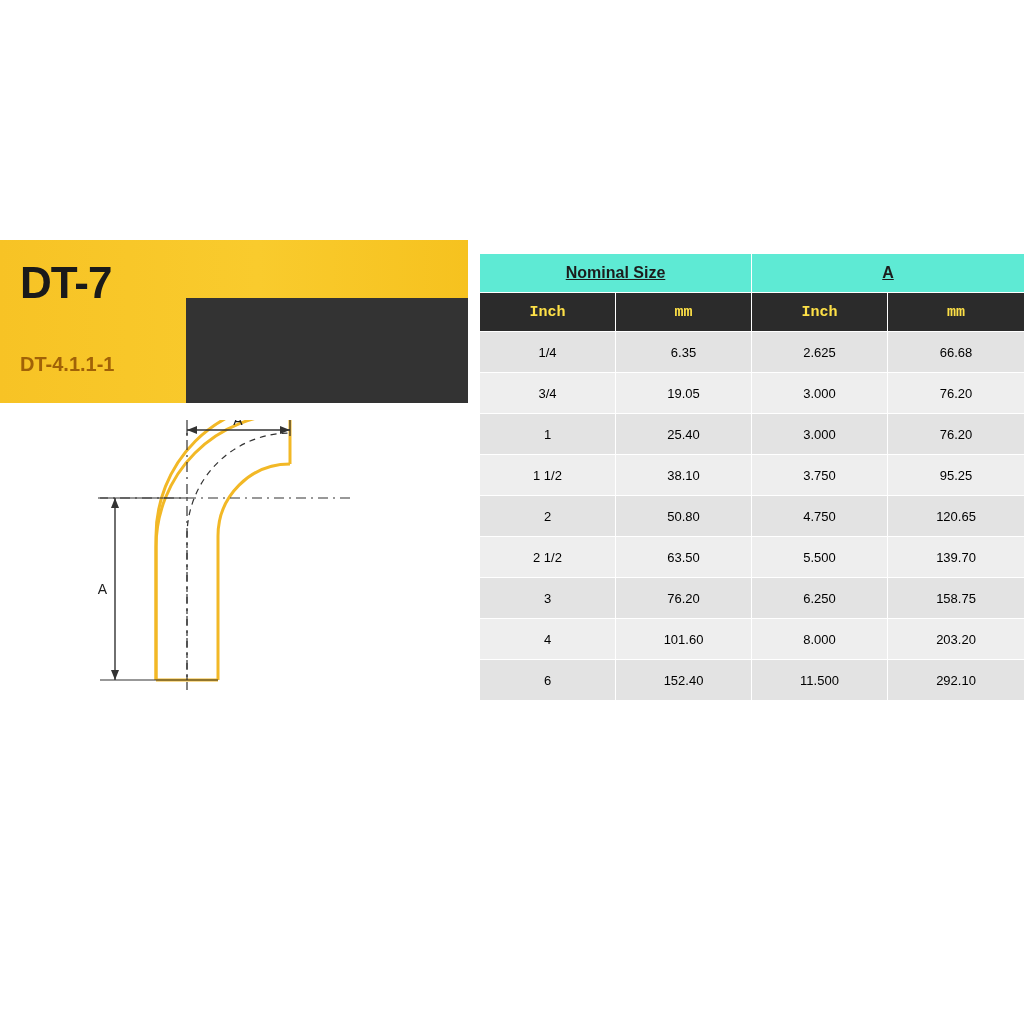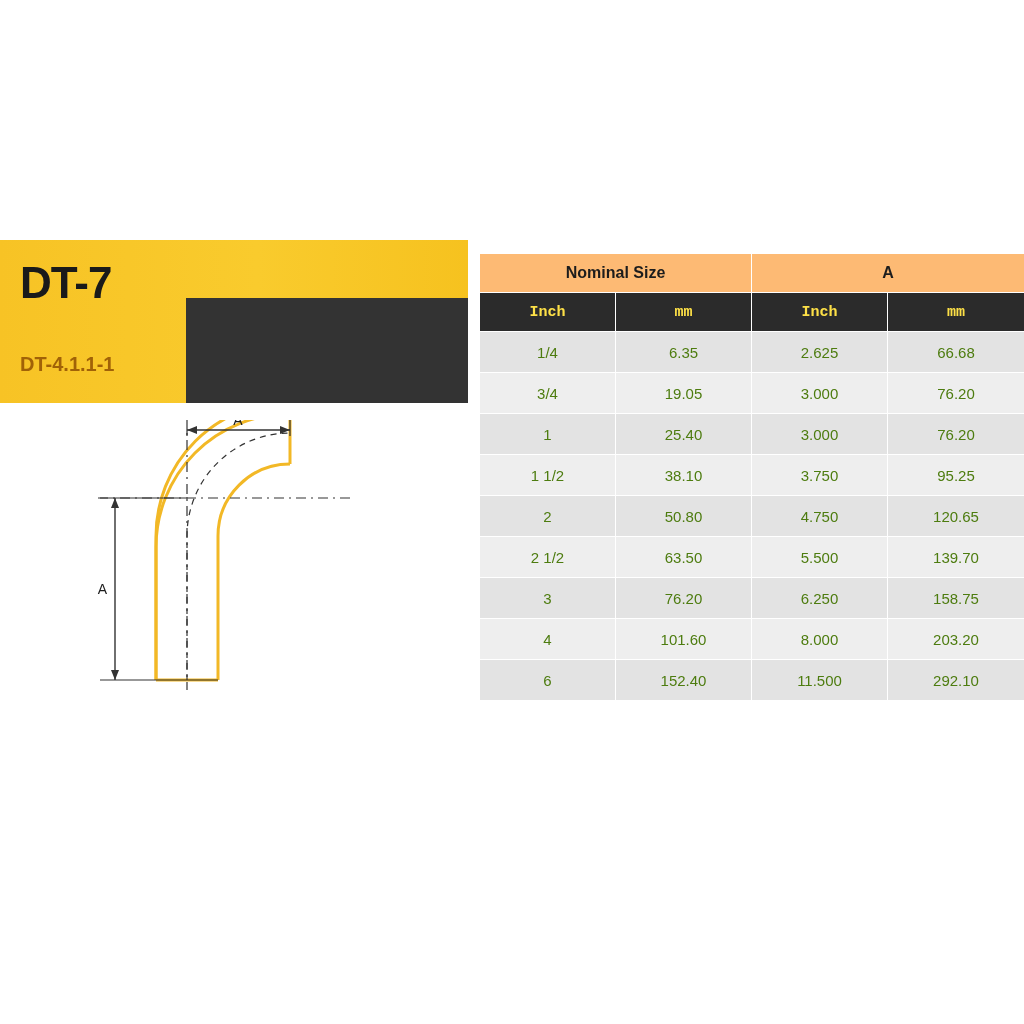--- a/index.html
+++ b/index.html
@@ -89,33 +89,34 @@
 
   table.spec {
     border-collapse: collapse;
     width: 545px;
     table-layout: fixed;
   }
 
   table.spec th,
   table.spec td {
     text-align: center;
-    font-size: 15px;
-    color: #4d7c0f;
+    font-size: 13px;
+    color: #000000;
     height: 40px;
     padding: 0;
     border: 1px solid #ffffff;
   }
 
   table.spec thead tr.group-row th {
-    background: #fdba74;
+    background: #5eead4;
     color: #1c1c1c;
     font-weight: bold;
     font-size: 16px;
     height: 38px;
+    text-decoration: underline;
   }
 
   table.spec thead tr.unit-row th {
     background: #2b2b2b;
     color: #fde047;
     font-weight: bold;
     font-size: 15px;
     height: 38px;
     font-family: Liberation Mono, monospace;
   }

